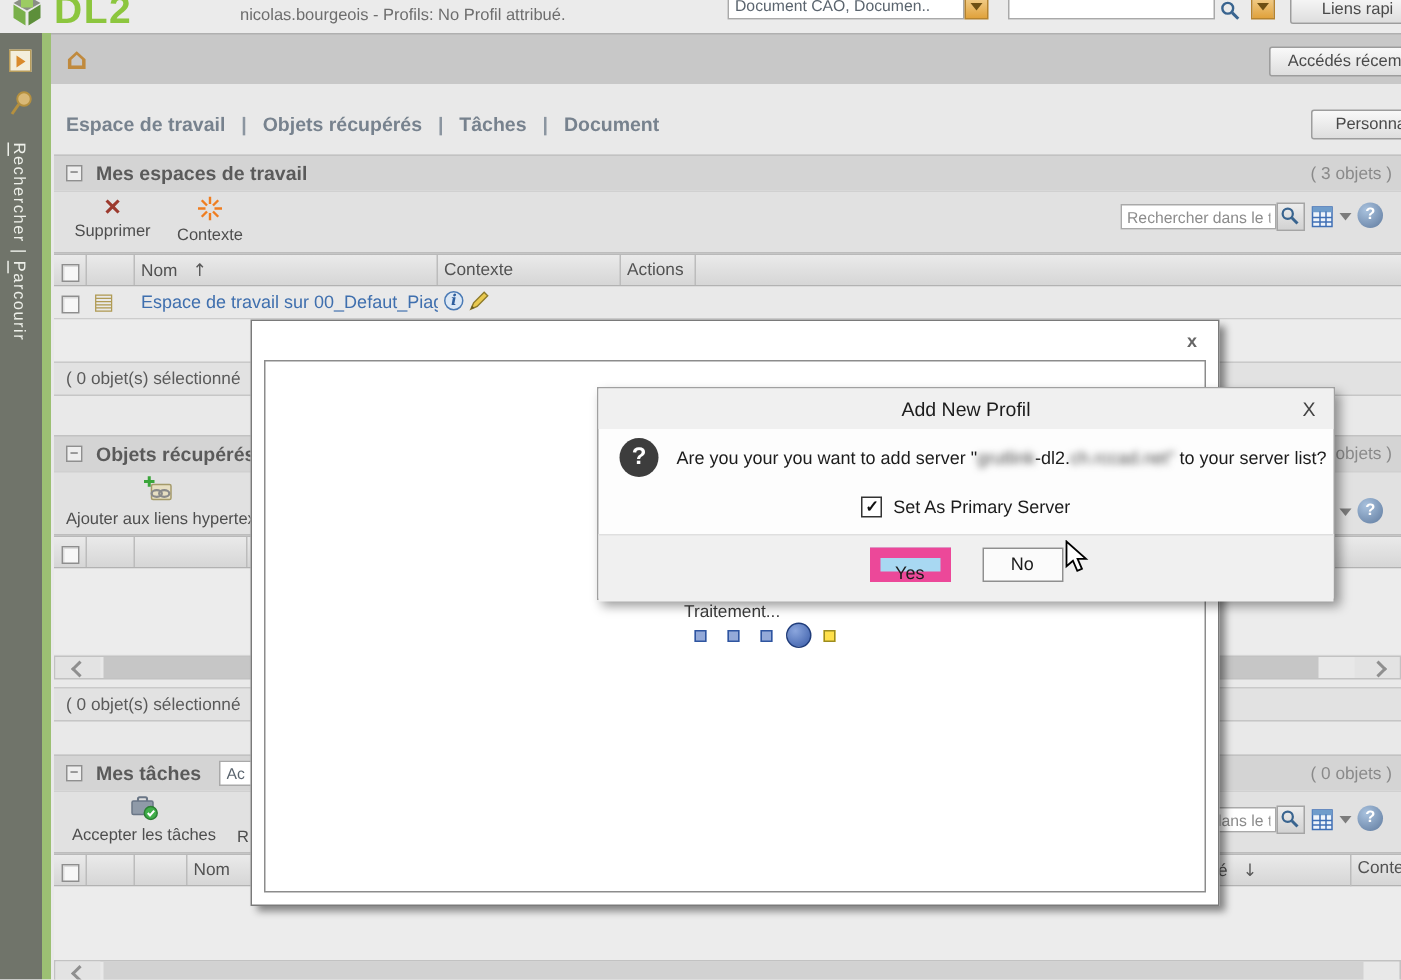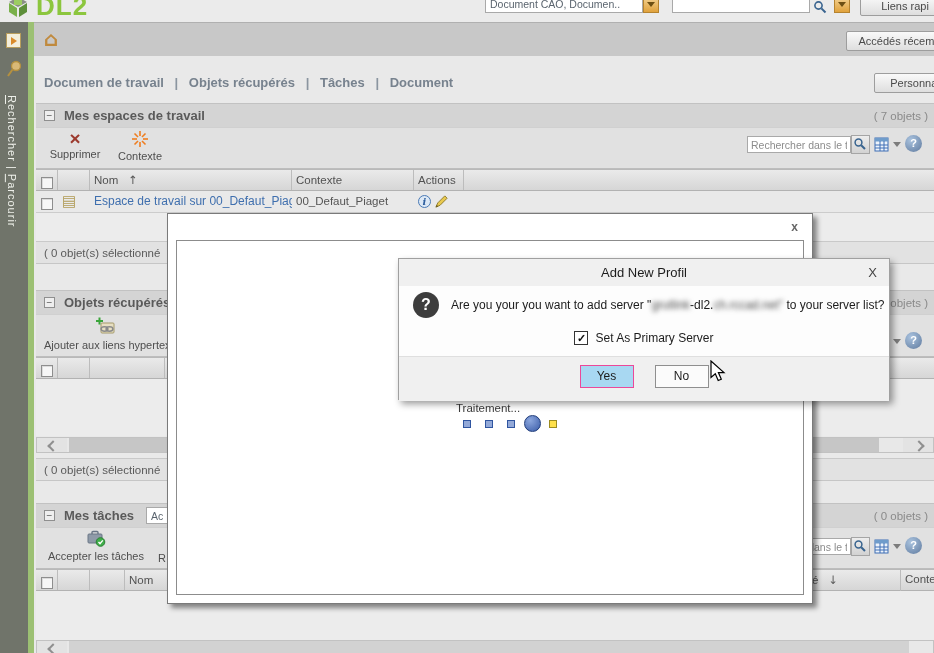--- a/index.html
+++ b/index.html
@@ -107,37 +107,38 @@
   .dlg-qicon{position:absolute;left:14px;top:33px;width:26px;height:26px;border-radius:50%;background:#3d3d3d;
              color:#fff;font-size:16px;font-weight:bold;text-align:center;line-height:26px;}
   .dlg-msg{position:absolute;left:52px;top:39px;width:434px;font-size:12px;}
   .blur{filter:blur(2.5px);color:#4a4a4a;}
   .dlg-cbrow{position:absolute;left:0;right:0;top:72px;display:flex;justify-content:center;align-items:center;gap:7px;}
   .dlg-cb{width:14px;height:14px;background:#fff;border:1px solid #333;box-sizing:border-box;
           text-align:center;line-height:12px;font-size:11px;font-weight:bold;color:#111;}
   .dlg-footer{position:absolute;left:0;right:0;top:97px;height:45px;background:#f0f0f0;border-top:1px solid #dfdfdf;
               display:flex;justify-content:center;gap:21px;padding-top:8px;box-sizing:border-box;}
   .dlg-btn{width:54px;height:23px;font-size:12px;text-align:center;line-height:21px;box-sizing:border-box;}
-  .dlg-yes{background:#a8d8f2;border:1px solid #ec4899;}
+  .dlg-yes{background:#a8d8f2;border:7px solid #ec4899;}
   .dlg-no{background:#fbfbfb;border:1px solid #8f8f8f;}
   .cursor{left:710px;top:360px;z-index:30;}
 </style>
 </head>
 <body>
 
 <div id="screen">
 
   <div class="abs topbar">
     <svg class="abs" style="left:6px;top:-5px" width="24" height="24" viewBox="0 0 24 24">
       <polygon points="12,2 21,7 12,12 3,7" fill="#8a8f85"></polygon>
       <polygon points="3,8 11,13 11,22 3,17" fill="#79b04a"></polygon>
       <polygon points="21,8 13,13 13,22 21,17" fill="#5d8f3a"></polygon>
       <polygon points="8,5 16,5 16,10 8,10" fill="#9ccc62"></polygon>
     </svg>
     <div class="abs logo-text">DL2</div>
+    <div class="abs user-status nowrap">nicolas.bourgeois - Profils: No Profil attribué.</div>
     <input class="mini-input" style="left: 485px; top: -6px; width: 158px; height: 19px;" readonly="" value="Document CAO, Documen..">
     <div class="chev-btn" style="left:643px;top:-6px">
       <span class="tri"></span>
     </div>
     <input class="mini-input" style="left: 672px; top: -6px; width: 138px; height: 19px;" readonly="" value="">
     <svg class="abs" style="left:813px;top:0px" width="14" height="14" viewBox="0 0 14 14">
       <circle cx="5.5" cy="5.5" r="3.6" fill="none" stroke="#39648f" stroke-width="1.6"></circle>
       <line x1="8.4" y1="8.4" x2="12.5" y2="12.5" stroke="#39648f" stroke-width="2"></line>
     </svg>
     <div class="chev-btn" style="left:834px;top:-6px">
@@ -157,34 +158,34 @@
   </svg>
   <div class="abs sb-vtext nowrap" style="z-index:2">
     <span class="u">R</span><span>echercher</span><span> | </span><span class="u">P</span><span>arcourir</span>
   </div>
 
   <div class="abs homebar"></div>
   <div class="abs home-glyph">⌂</div>
   <button class="btn" style="left:846px;top:31px;width:110px">Accédés récemm</button>
 
   <div class="abs nav-links nowrap">
-    <a href="#">Documen de travail</a>
+    <a href="#">Espace de travail</a>
     <span class="navsep">|</span>
     <a href="#">Objets récupérés</a>
     <span class="navsep">|</span>
     <a href="#">Tâches</a>
     <span class="navsep">|</span>
     <a href="#">Document</a>
   </div>
   <button class="btn" style="left:874px;top:73px;width:90px">Personnalis</button>
 
   <div class="abs band sec-head" style="top:103px">
     <span class="collapse">−</span>
     <span class="sec-title">Mes espaces de travail</span>
-    <span class="sec-count">( 7 objets )</span>
+    <span class="sec-count">( 3 objets )</span>
   </div>
   <div class="abs band toolbar" style="top:127px;height:42px">
     <div class="tool" style="left:8px;top:3px;width:62px">
       <span class="x-glyph">×</span>
       <span class="lbl">Supprimer</span>
     </div>
     <div class="tool" style="left:76px;top:3px;width:56px">
       <svg width="16" height="16" viewBox="0 0 16 16">
         <g stroke="#ef7d20" stroke-width="1.6">
           <line x1="8" y1="0" x2="8" y2="5"></line>
@@ -222,21 +223,20 @@
     <div class="th" style="width:32px"></div>
     <div class="th" style="width:202px"><span>Nom</span><span class="sort">↑</span></div>
     <div class="th" style="width:122px">Contexte</div>
     <div class="th" style="width:50px">Actions</div>
     <div class="th" style="flex:1;border-right:none"></div>
   </div>
   <div class="abs band trow" style="top:191px">
     <div class="td" style="width:22px"><span class="cb" style="margin:4px 0 0 1px"></span></div>
     <div class="td" style="width:32px"><span class="rowtype">▤</span></div>
     <div class="td" style="width:202px"><a href="#" class="link">Espace de travail sur 00_Defaut_Piaget</a></div>
-    <div class="td" style="width:122px">00_Defaut_Piaget</div>
     <div class="td" style="width:50px">
       <span class="info-ic">i</span>
       <svg width="15" height="15" viewBox="0 0 16 16" style="vertical-align:middle">
         <polygon points="2,14 4,9.5 11.5,2 14,4.5 6.5,12" fill="#e9c94f" stroke="#8d7a2a" stroke-width="1"></polygon>
         <polygon points="2,14 4.6,13.2 2.8,11.4" fill="#6a5c20"></polygon>
       </svg>
     </div>
     <div class="td" style="width:158px"></div>
     <div class="td" style="flex:1"></div>
   </div>

